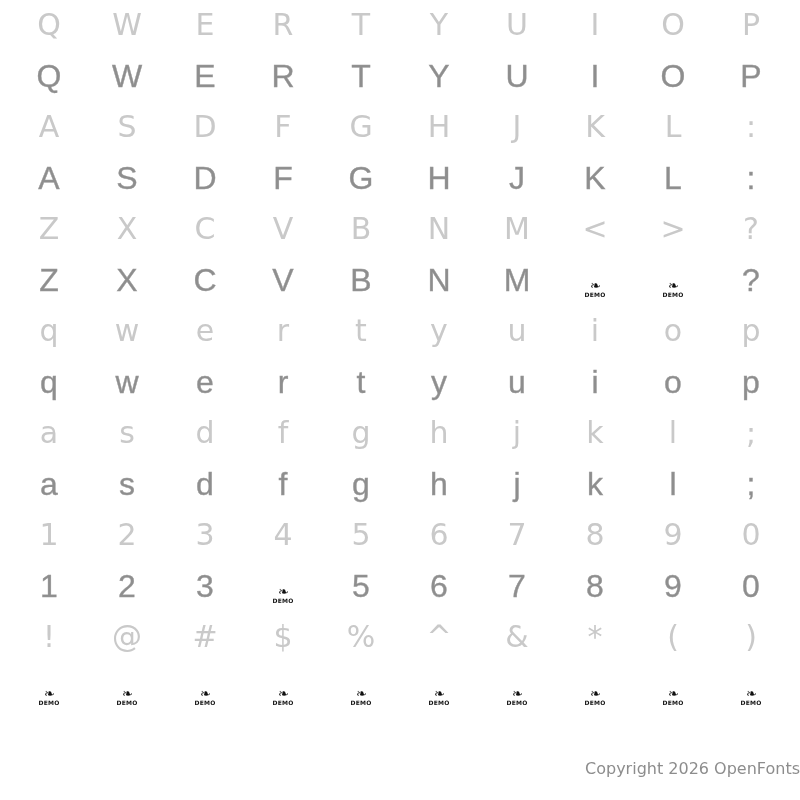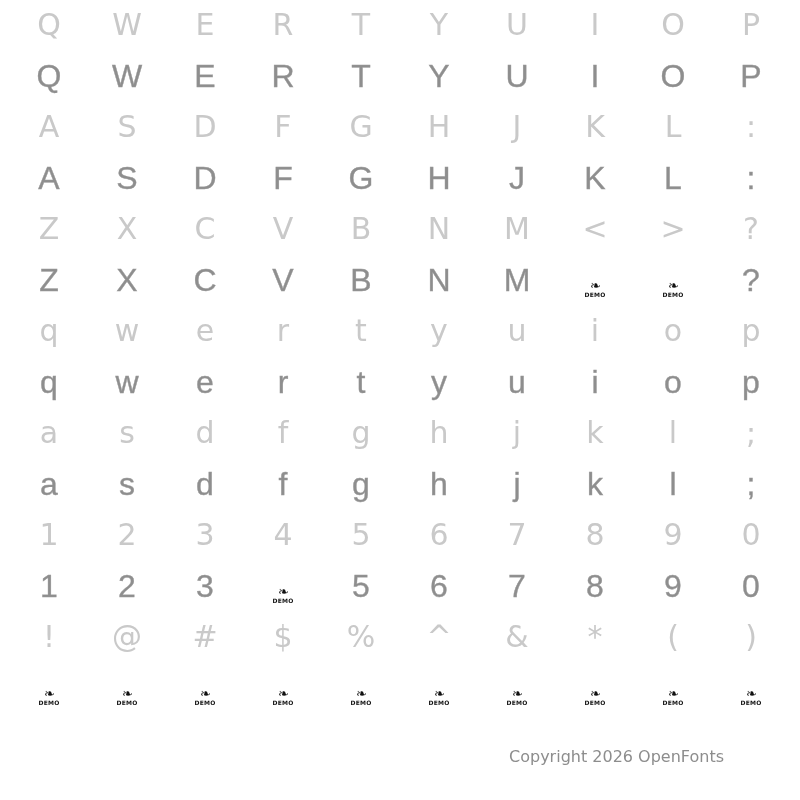--- a/index.html
+++ b/index.html
@@ -78,24 +78,23 @@
     font-size: 6px;
     font-family: "DejaVu Sans", sans-serif;
     font-weight: 700;
     letter-spacing: 0.2px;
     color: #111;
     line-height: 7px;
   }
   .footer {
     position: absolute;
     left: 0;
-    bottom: 34px;
+    bottom: 22px;
     width: 800px;
     box-sizing: border-box;
-    padding-right: 76px;
     text-align: right;
     font-family: "DejaVu Sans", sans-serif;
     font-size: 16px;
     color: #8d8d8d;
   }
 </style>
 </head>
 <body>
 
 <div id="specimen">

